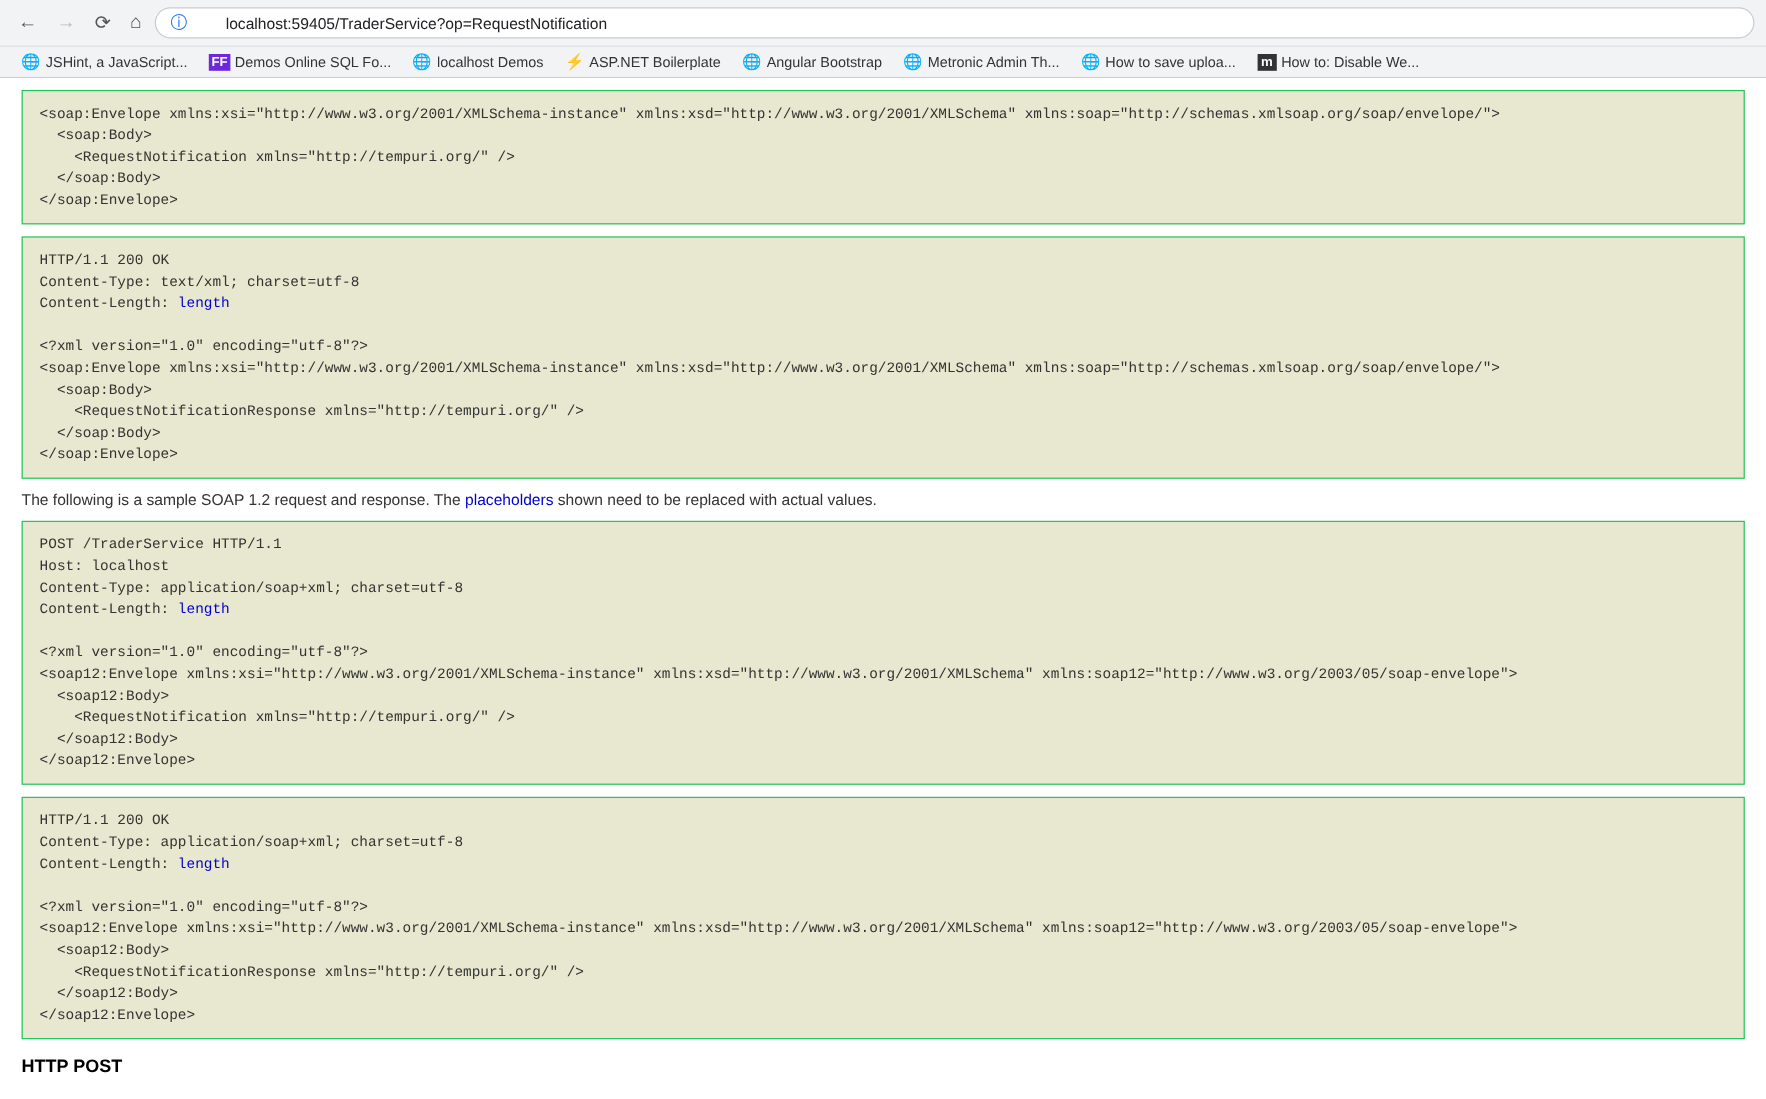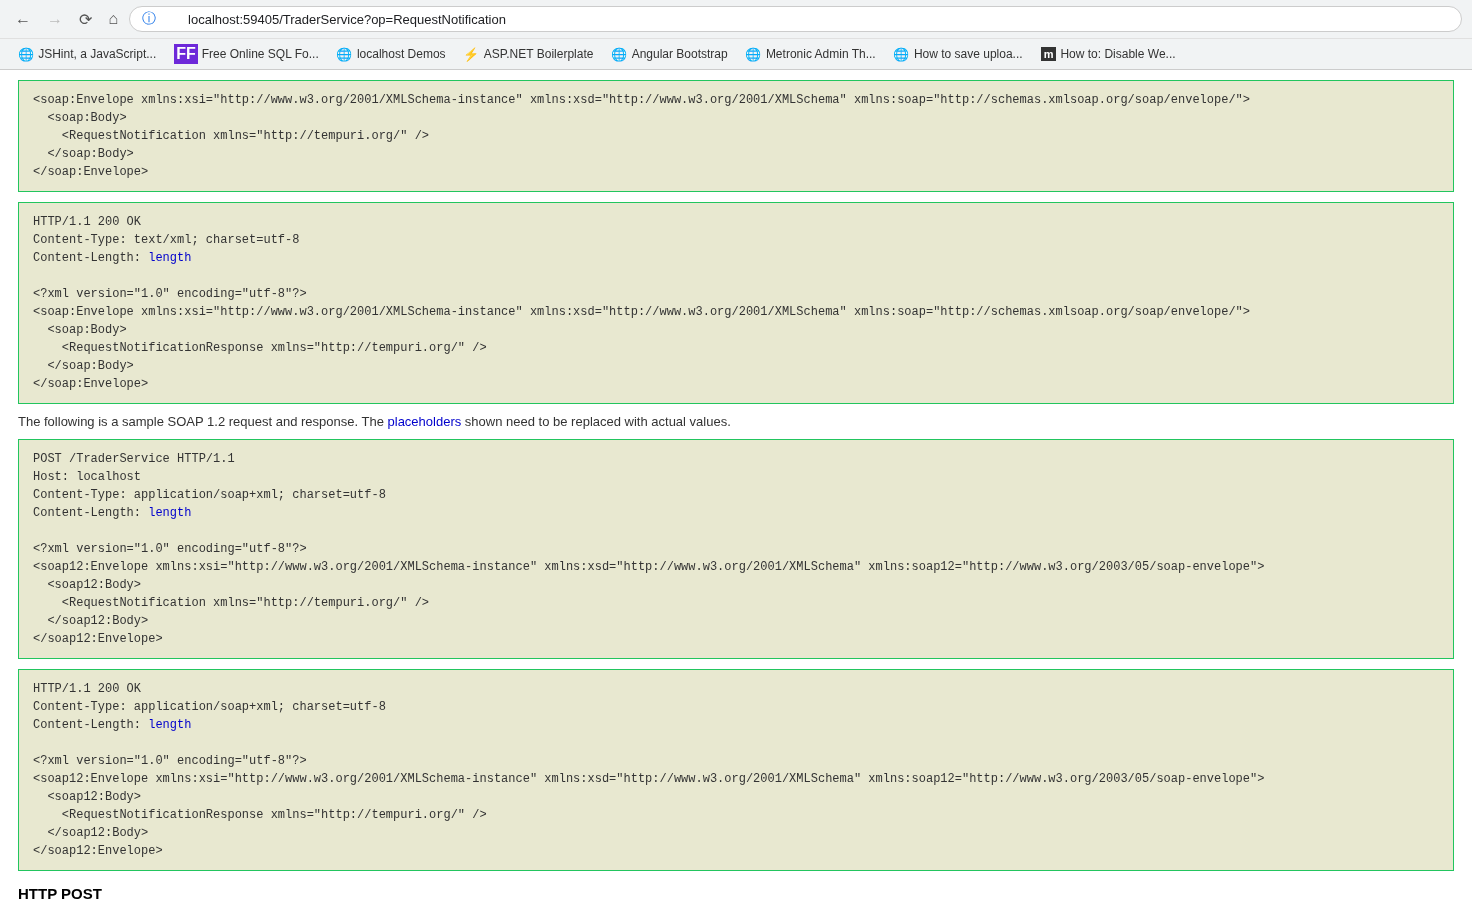--- a/index.html
+++ b/index.html
@@ -121,22 +121,22 @@
       <span class="lock-icon">ⓘ</span>
       <span class="address-text">localhost:59405/TraderService?op=RequestNotification</span>
     </div>
   </div>
   <div class="bookmarks-bar">
     <div class="bookmark-item">
       <span class="bookmark-icon">🌐</span>
       <span>JSHint, a JavaScript...</span>
     </div>
     <div class="bookmark-item">
-      <span class="bookmark-icon" style="font-weight:bold;font-size:16px;background:#6d28d9;color:#fff;padding:1px 2px;">FF</span>
-      <span>Free Online SQL Fo...</span>
+      <span class="bookmark-icon" style="font-weight:bold;font-size:11px;background:#6d28d9;color:#fff;padding:1px 2px;">FF</span>
+      <span>Demos Online SQL Fo...</span>
     </div>
     <div class="bookmark-item">
       <span class="bookmark-icon">🌐</span>
       <span>localhost Demos</span>
     </div>
     <div class="bookmark-item">
       <span class="bookmark-icon">⚡</span>
       <span>ASP.NET Boilerplate</span>
     </div>
     <div class="bookmark-item">

